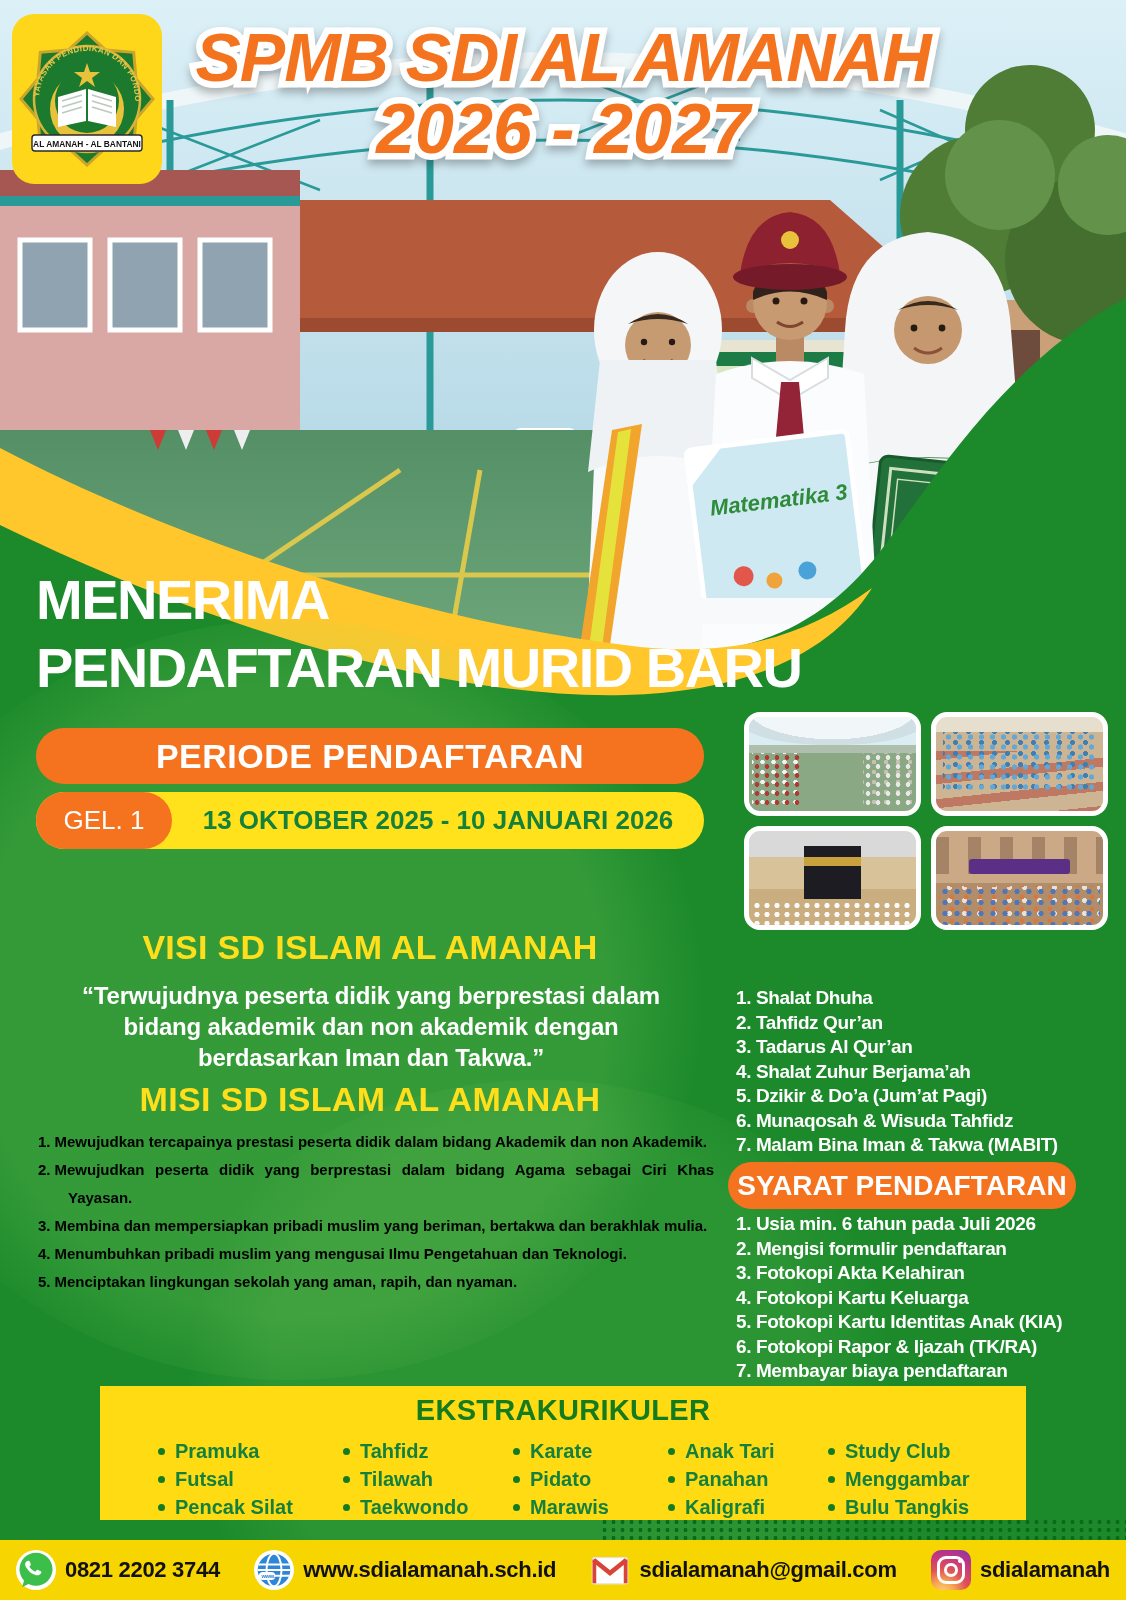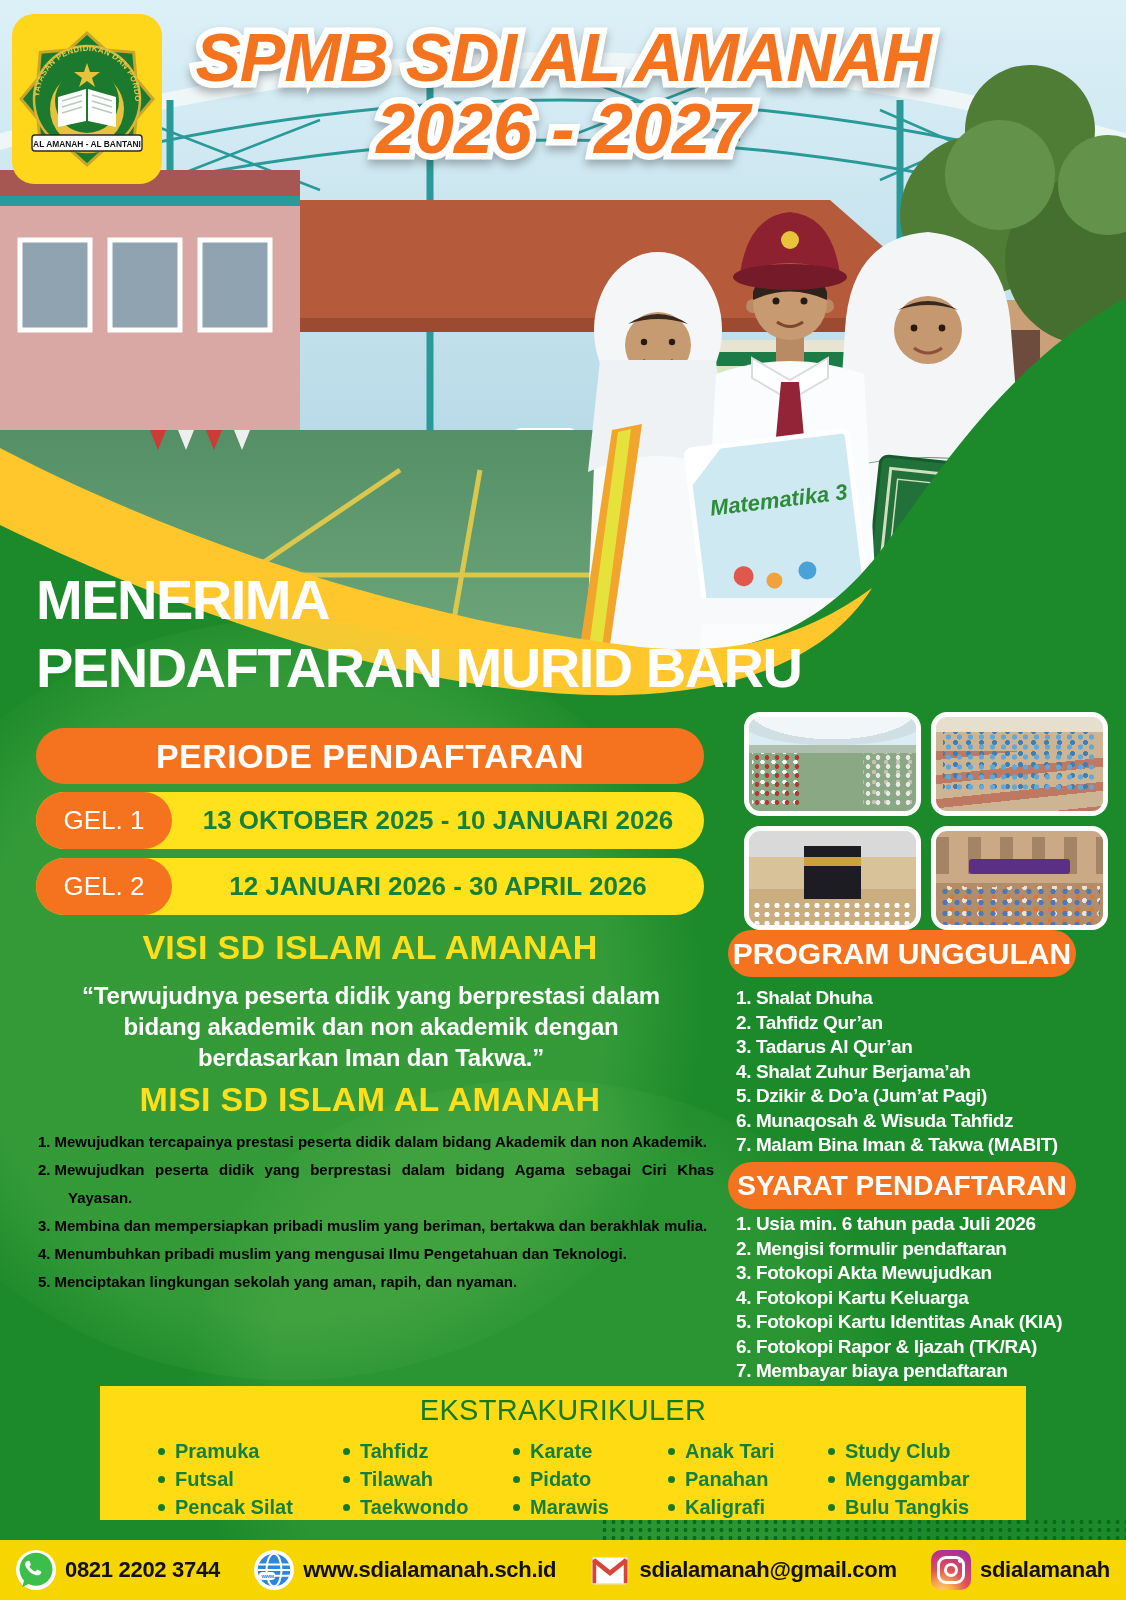--- a/index.html
+++ b/index.html
@@ -124,21 +124,21 @@
   .side-list{position:absolute;left:736px;margin:0;padding:0;list-style:none;counter-reset:s;z-index:4;
              color:#fff;font-weight:700;font-size:19px;line-height:24.5px;letter-spacing:-.4px;}
   .side-list.prog{top:986px;}
   .side-list.syar{top:1212px;}
   .side-list li{counter-increment:s;white-space:nowrap;}
   .side-list li::before{content:counter(s) ". ";font-weight:800;}
 
   
   .ekstra{position:absolute;left:100px;top:1386px;width:926px;height:134px;background:#FFDB14;z-index:4;
           padding-top:8px;}
-  .ekstra-h{text-align:center;color:#157B1F;font-weight:400;font-size:29px;letter-spacing:.3px;}
+  .ekstra-h{text-align:center;color:#157B1F;font-weight:700;font-size:29px;letter-spacing:.3px;}
   .ex-grid{margin:10px 0 0 58px;display:grid;grid-auto-flow:column;
            grid-template-rows:repeat(3,28px);grid-template-columns:185px 170px 155px 160px auto;
            align-items:center;}
   .ex-item{display:flex;align-items:center;gap:10px;color:#15803d;font-weight:700;font-size:20px;}
   .ex-dot{width:7px;height:7px;border-radius:50%;background:#157B1F;flex:0 0 auto;}
 
   .dots-strip{position:absolute;left:600px;top:1518px;width:530px;height:22px;z-index:4;
         background-image:radial-gradient(circle 2px,#0a6b1a 1.8px,transparent 2.2px);
         background-size:9px 8px;}
 
@@ -329,24 +329,20 @@
   <div class="headline">
     <div class="h1">MENERIMA</div>
     <div class="h2">PENDAFTARAN MURID BARU</div>
   </div>
 
   <div class="pill-header">PERIODE PENDAFTARAN</div>
   <div class="gel-row r1">
     <span class="gel-label">GEL. 1</span>
     <span class="gel-dates">13 OKTOBER 2025 - 10 JANUARI 2026</span>
   </div>
-  <div class="gel-row r2">
-    <span class="gel-label">GEL. 2</span>
-    <span class="gel-dates">12 JANUARI 2026 - 30 APRIL 2026</span>
-  </div>
 
   <div class="photo-grid">
     <div class="ph ph1">
       <div class="roof"></div>
       <div class="crowd cl"></div>
       <div class="crowd cr"></div>
     </div>
     <div class="ph ph2">
       <div class="mats"></div>
       <div class="crowd"></div>
@@ -368,36 +364,35 @@
 
   <div class="misi-h">MISI SD ISLAM AL AMANAH</div>
   <ol class="misi-list">
     <li>Mewujudkan tercapainya prestasi peserta didik dalam bidang Akademik dan non Akademik.</li>
     <li>Mewujudkan peserta didik yang berprestasi dalam bidang Agama sebagai Ciri Khas Yayasan.</li>
     <li>Membina dan mempersiapkan pribadi muslim yang beriman, bertakwa dan berakhlak mulia.</li>
     <li>Menumbuhkan pribadi muslim yang mengusai Ilmu Pengetahuan dan Teknologi.</li>
     <li>Menciptakan lingkungan sekolah yang aman, rapih, dan nyaman.</li>
   </ol>
 
-  <div class="side-pill prog">PROGRAM UNGGULAN</div>
   <ol class="side-list prog">
     <li>Shalat Dhuha</li>
     <li>Tahfidz Qur’an</li>
     <li>Tadarus Al Qur’an</li>
     <li>Shalat Zuhur Berjama’ah</li>
     <li>Dzikir &amp; Do’a (Jum’at Pagi)</li>
     <li>Munaqosah &amp; Wisuda Tahfidz</li>
     <li>Malam Bina Iman &amp; Takwa (MABIT)</li>
   </ol>
 
   <div class="side-pill syar">SYARAT PENDAFTARAN</div>
   <ol class="side-list syar">
     <li>Usia min. 6 tahun pada Juli 2026</li>
     <li>Mengisi formulir pendaftaran</li>
-    <li>Fotokopi Akta Mewujudkan</li>
+    <li>Fotokopi Akta Kelahiran</li>
     <li>Fotokopi Kartu Keluarga</li>
     <li>Fotokopi Kartu Identitas Anak (KIA)</li>
     <li>Fotokopi Rapor &amp; Ijazah (TK/RA)</li>
     <li>Membayar biaya pendaftaran</li>
   </ol>
 
   <div class="ekstra">
     <div class="ekstra-h">EKSTRAKURIKULER</div>
     <div class="ex-grid">
       <span class="ex-item">

